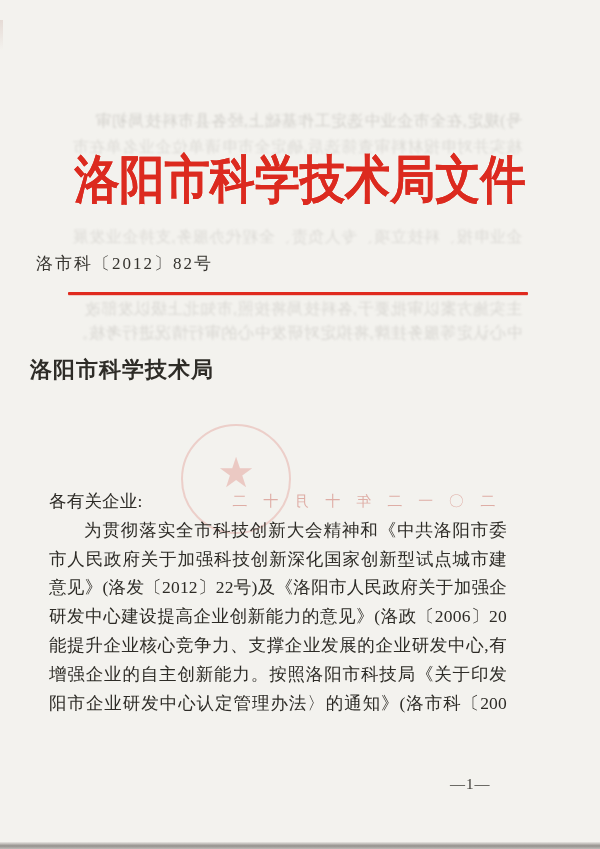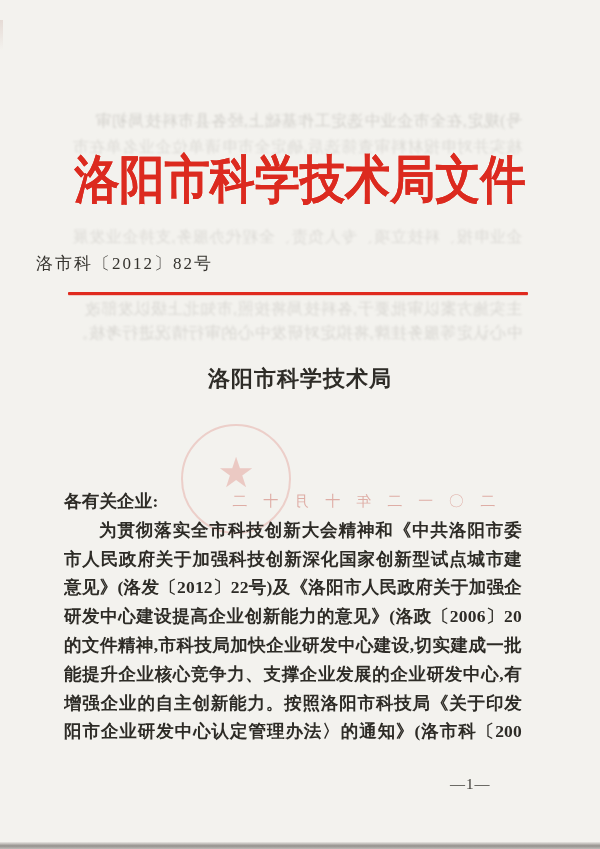--- a/index.html
+++ b/index.html
@@ -38,40 +38,39 @@
   .doc-number{
     position:absolute;top:252px;left:0;width:600px;
     font-size:17px;color:#35332e;letter-spacing:2px;margin-left:36px;
   }
   .red-rule{
     position:absolute;top:292px;left:68px;width:460px;height:3px;
     background:#e02a1e;border-radius:1px;
     box-shadow:0 0.5px 0.5px rgba(224,42,30,0.4);
   }
   .doc-title{
-    position:absolute;top:362px;left:30px;width:540px;
-    text-align:center;color:#2e2c27;
+    position:absolute;top:353px;left:30px;width:540px;
+    text-align:left;color:#2e2c27;
     font-weight:bold;font-size:22px;line-height:33px;
     letter-spacing:1px;
   }
   .seal{
     position:absolute;left:181px;top:424px;width:106px;height:106px;
     border:2.5px solid rgba(214,84,72,0.22);border-radius:50%;
     filter:blur(0.6px);
   }
   .seal .star{
     position:absolute;left:0;top:26px;width:106px;
     text-align:center;font-size:42px;line-height:42px;
     color:rgba(214,84,72,0.26);
   }
   .body-text{
-    position:absolute;top:487px;left:64px;width:458px;
+    position:absolute;top:487px;left:49px;width:458px;
     color:#2d2b26;font-size:17.5px;line-height:28.8px;
     letter-spacing:0.2px;
-    font-weight:bold;
   }
   .body-text .jline{
     text-align:justify;text-align-last:justify;
     word-break:break-all;height:28.8px;overflow:hidden;
   }
   .body-text .indent{text-indent:2em;}
   .salutation{text-align:left;height:28.8px;}
   .page-number{
     position:absolute;top:776px;left:450px;
     font-size:15px;color:#3a3833;letter-spacing:1px;
@@ -113,21 +112,20 @@
   </div>
 
   <div class="bleed red" style="top:490px;left:195px;">二〇一二年十月十二</div>
 
   <div class="body-text">
     <div class="salutation">各有关企业:</div>
     <div class="jline indent">为贯彻落实全市科技创新大会精神和《中共洛阳市委　洛阳</div>
     <div class="jline">市人民政府关于加强科技创新深化国家创新型试点城市建设的</div>
     <div class="jline">意见》(洛发〔2012〕22号)及《洛阳市人民政府关于加强企业</div>
     <div class="jline">研发中心建设提高企业创新能力的意见》(洛政〔2006〕200号)</div>
-    <div class="jline">的文件精神,市科技局加快企业研发中心建设,切实建成一批</div>
     <div class="jline">能提升企业核心竞争力、支撑企业发展的企业研发中心,有效</div>
     <div class="jline">增强企业的自主创新能力。按照洛阳市科技局《关于印发〈洛</div>
     <div class="jline">阳市企业研发中心认定管理办法〉的通知》(洛市科〔2007〕41</div>
   </div>
 
   <div class="page-number">—1—</div>
 
   <div class="bottom-edge"></div>
 
 </div>

